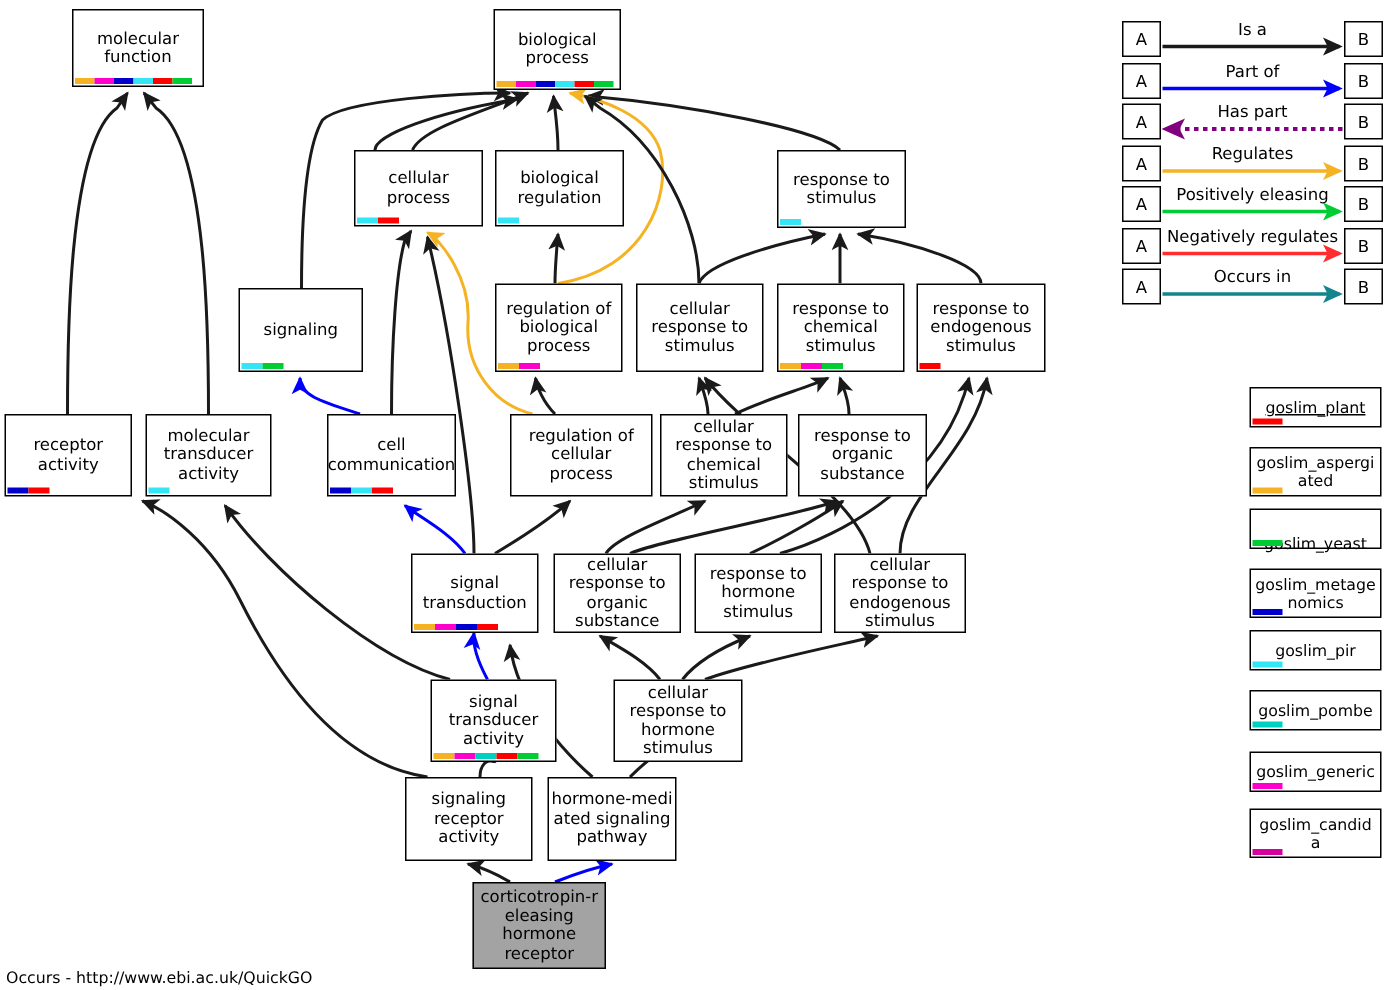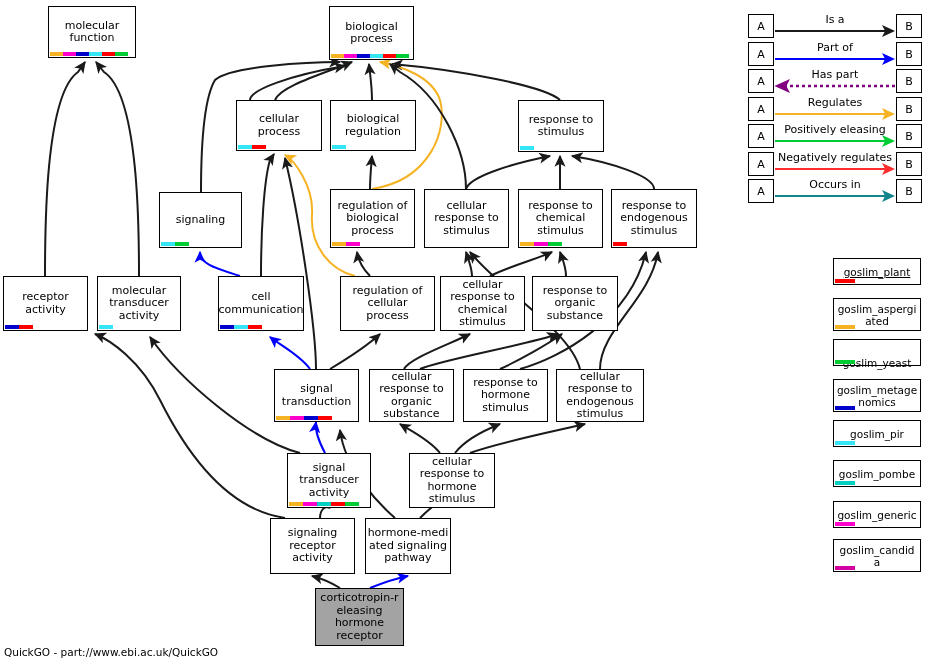--- a/index.html
+++ b/index.html
@@ -483,14 +483,14 @@
         </div>
       </div>
       <div class="goslim" style="left: 833px; top: 539px; height: 33px;">
         <span class="label" style="white-space: pre-line;">goslim_candid
 a</span>
         <div class="slimbar">
           <span style="background: rgb(212, 0, 160); width: 20px;"></span>
         </div>
       </div>
     </div>
-  <div class="footer">QuickGO - part://www.ebi.ac.uk/QuickGO</div>
+  <div class="footer">Occurs - http://www.ebi.ac.uk/QuickGO</div>
 </div>
 
 </body></html>

